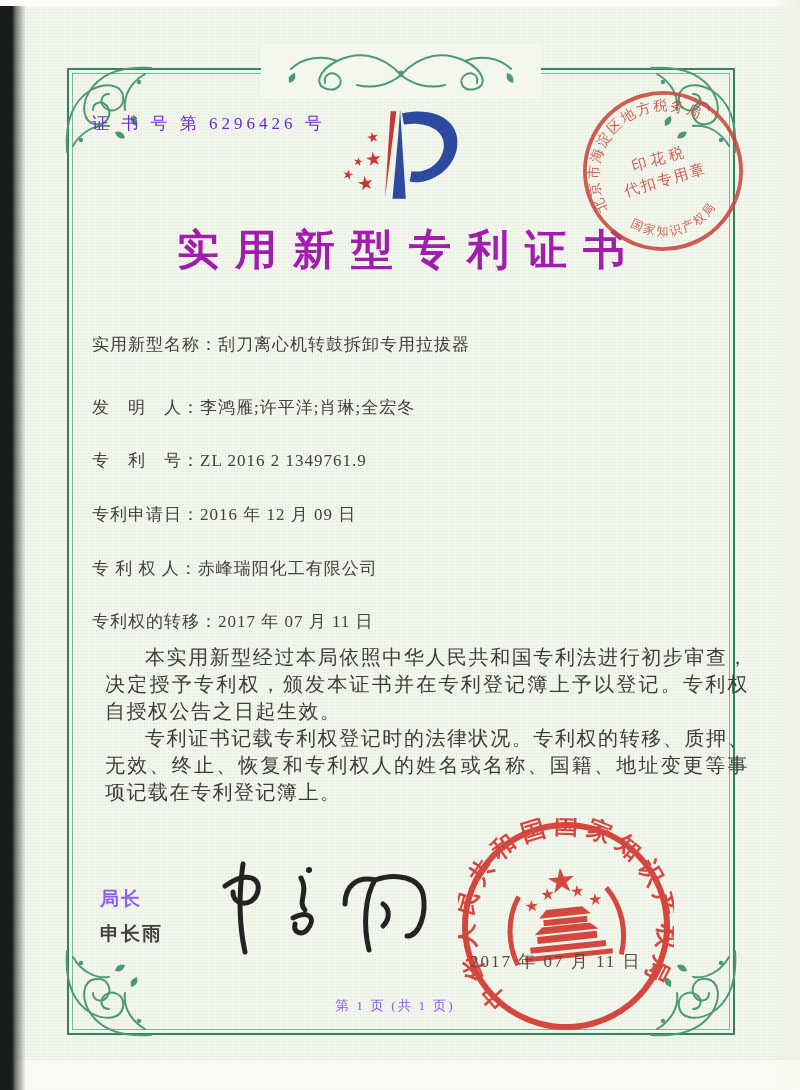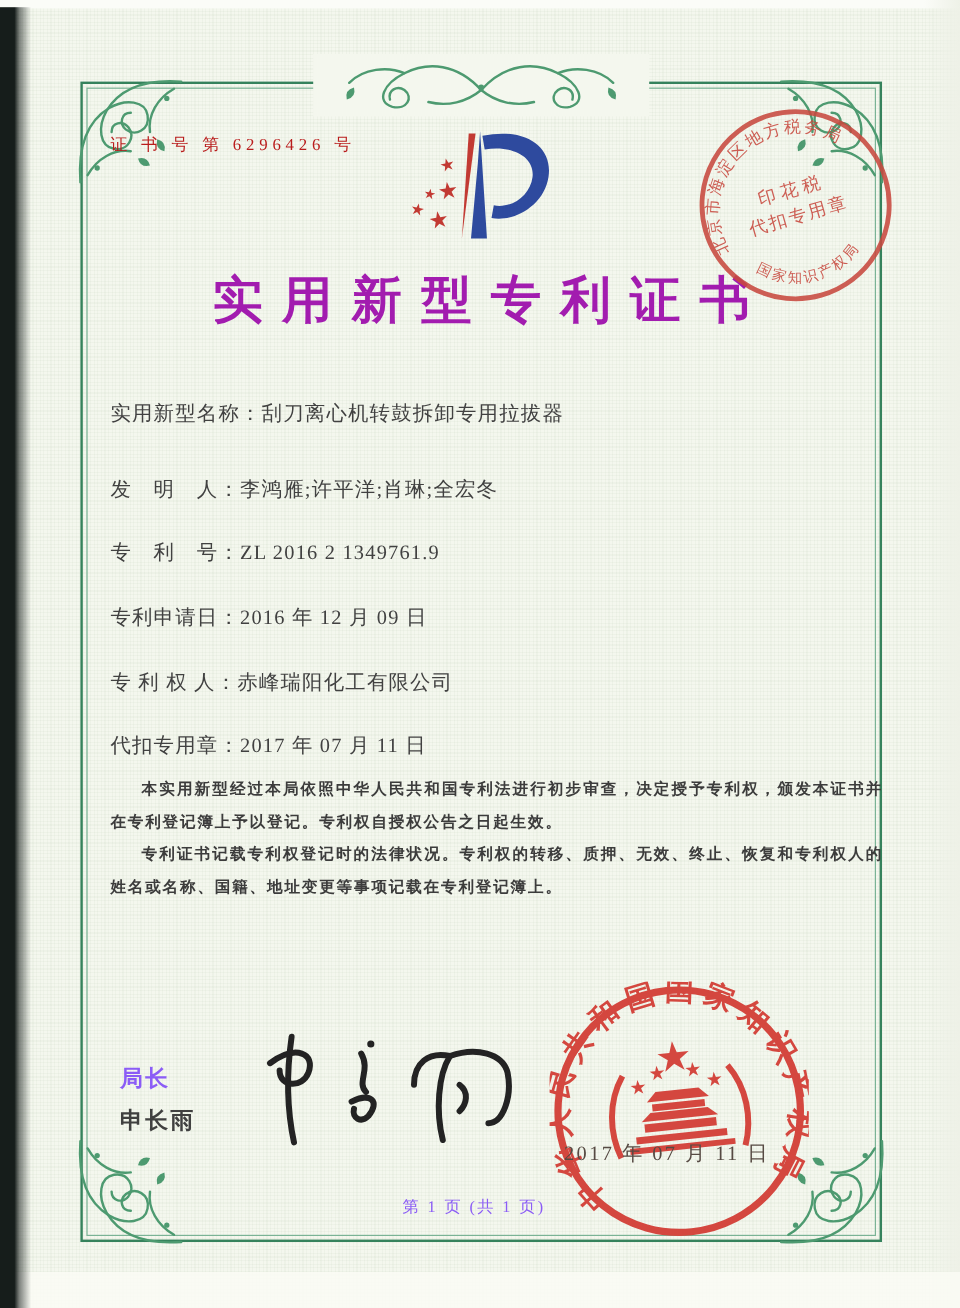--- a/index.html
+++ b/index.html
@@ -37,42 +37,42 @@
   .corner.tr{right:-8px;top:-8px;transform:scaleX(-1);}
   .corner.bl{left:-8px;bottom:-8px;transform:scaleY(-1);}
   .corner.br{right:-8px;bottom:-8px;transform:scale(-1,-1);}
   .top-ornament{
     position:absolute;left:50%;top:-25px;transform:translateX(-50%);
     width:280px;height:52px;color:#4d9a70;background:#f4f7ee;
   }
 
   .cert-no{
     position:absolute;left:92px;top:112px;
-    font-size:14px;color:#b91c1c;letter-spacing:4px;
+    font-size:17px;color:#6d28d9;letter-spacing:4px;
   }
 
   .logo{position:absolute;left:326px;top:98px;width:152px;height:128px;}
 
   .tax-stamp{position:absolute;left:578px;top:86px;width:170px;height:170px;opacity:.88;z-index:5;}
 
   .title{
     position:absolute;left:67px;top:222px;width:668px;margin:0;
     text-align:center;font-size:42px;font-weight:bold;color:#a21caf;
     letter-spacing:16px;text-indent:16px;
   }
 
   .field{
     position:absolute;left:92px;width:620px;
     font-size:17px;color:#414141;letter-spacing:1px;white-space:nowrap;
   }
   .f0{top:333px;} .f1{top:396px;} .f2{top:449px;} .f3{top:503px;} .f4{top:557px;} .f5{top:610px;}
 
   .paras{
-    position:absolute;left:92px;top:644px;width:644px;
-    font-size:13px;line-height:27px;color:#3c3c3c;text-align:justify;font-weight:bold;
+    position:absolute;left:105px;top:644px;width:644px;
+    font-size:20px;line-height:27px;color:#3c3c3c;text-align:justify;
   }
   .paras p{margin:0;text-indent:2em;letter-spacing:1.5px;}
 
   .signer-title{
     position:absolute;left:100px;top:886px;
     font-family:"Liberation Sans","DejaVu Sans",sans-serif;
     font-size:19px;font-weight:bold;color:#8b5cf6;letter-spacing:2px;
   }
   .signer-name{
     position:absolute;left:100px;top:921px;
@@ -203,21 +203,21 @@
   </svg>
 </div>
 
 <h1 class="title">实用新型专利证书</h1>
 
 <div class="field f0"><span>实用新型名称：</span><span>刮刀离心机转鼓拆卸专用拉拔器</span></div>
 <div class="field f1"><span>发　明　人：</span><span>李鸿雁;许平洋;肖琳;全宏冬</span></div>
 <div class="field f2"><span>专　利　号：</span><span>ZL 2016 2 1349761.9</span></div>
 <div class="field f3"><span>专利申请日：</span><span>2016 年 12 月 09 日</span></div>
 <div class="field f4"><span>专 利 权 人：</span><span>赤峰瑞阳化工有限公司</span></div>
-<div class="field f5"><span>代扣专用章：</span><span>2017 年 07 月 11 日</span></div>
+<div class="field f5"><span>专利权的转移：</span><span>2017 年 07 月 11 日</span></div>
 
 <div class="paras">
   <p>本实用新型经过本局依照中华人民共和国专利法进行初步审查，决定授予专利权，颁发本证书并在专利登记簿上予以登记。专利权自授权公告之日起生效。</p>
   <p>专利证书记载专利权登记时的法律状况。专利权的转移、质押、无效、终止、恢复和专利权人的姓名或名称、国籍、地址变更等事项记载在专利登记簿上。</p>
 </div>
 
 <div class="signer-title">局长</div>
 <div class="signer-name">申长雨</div>
 
 <div class="signature">

